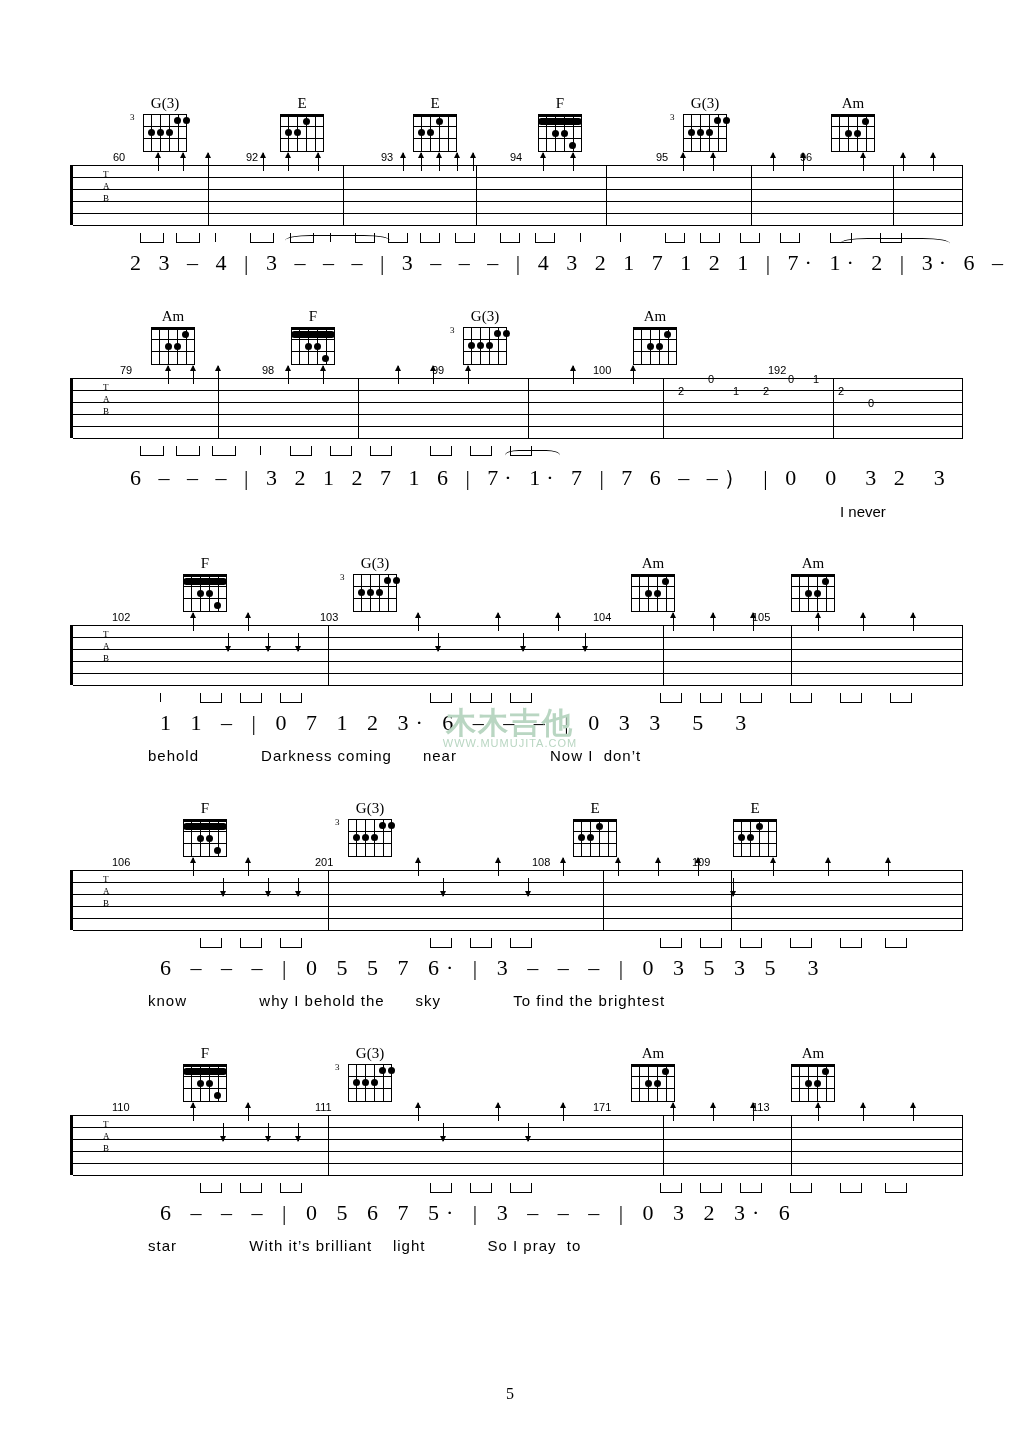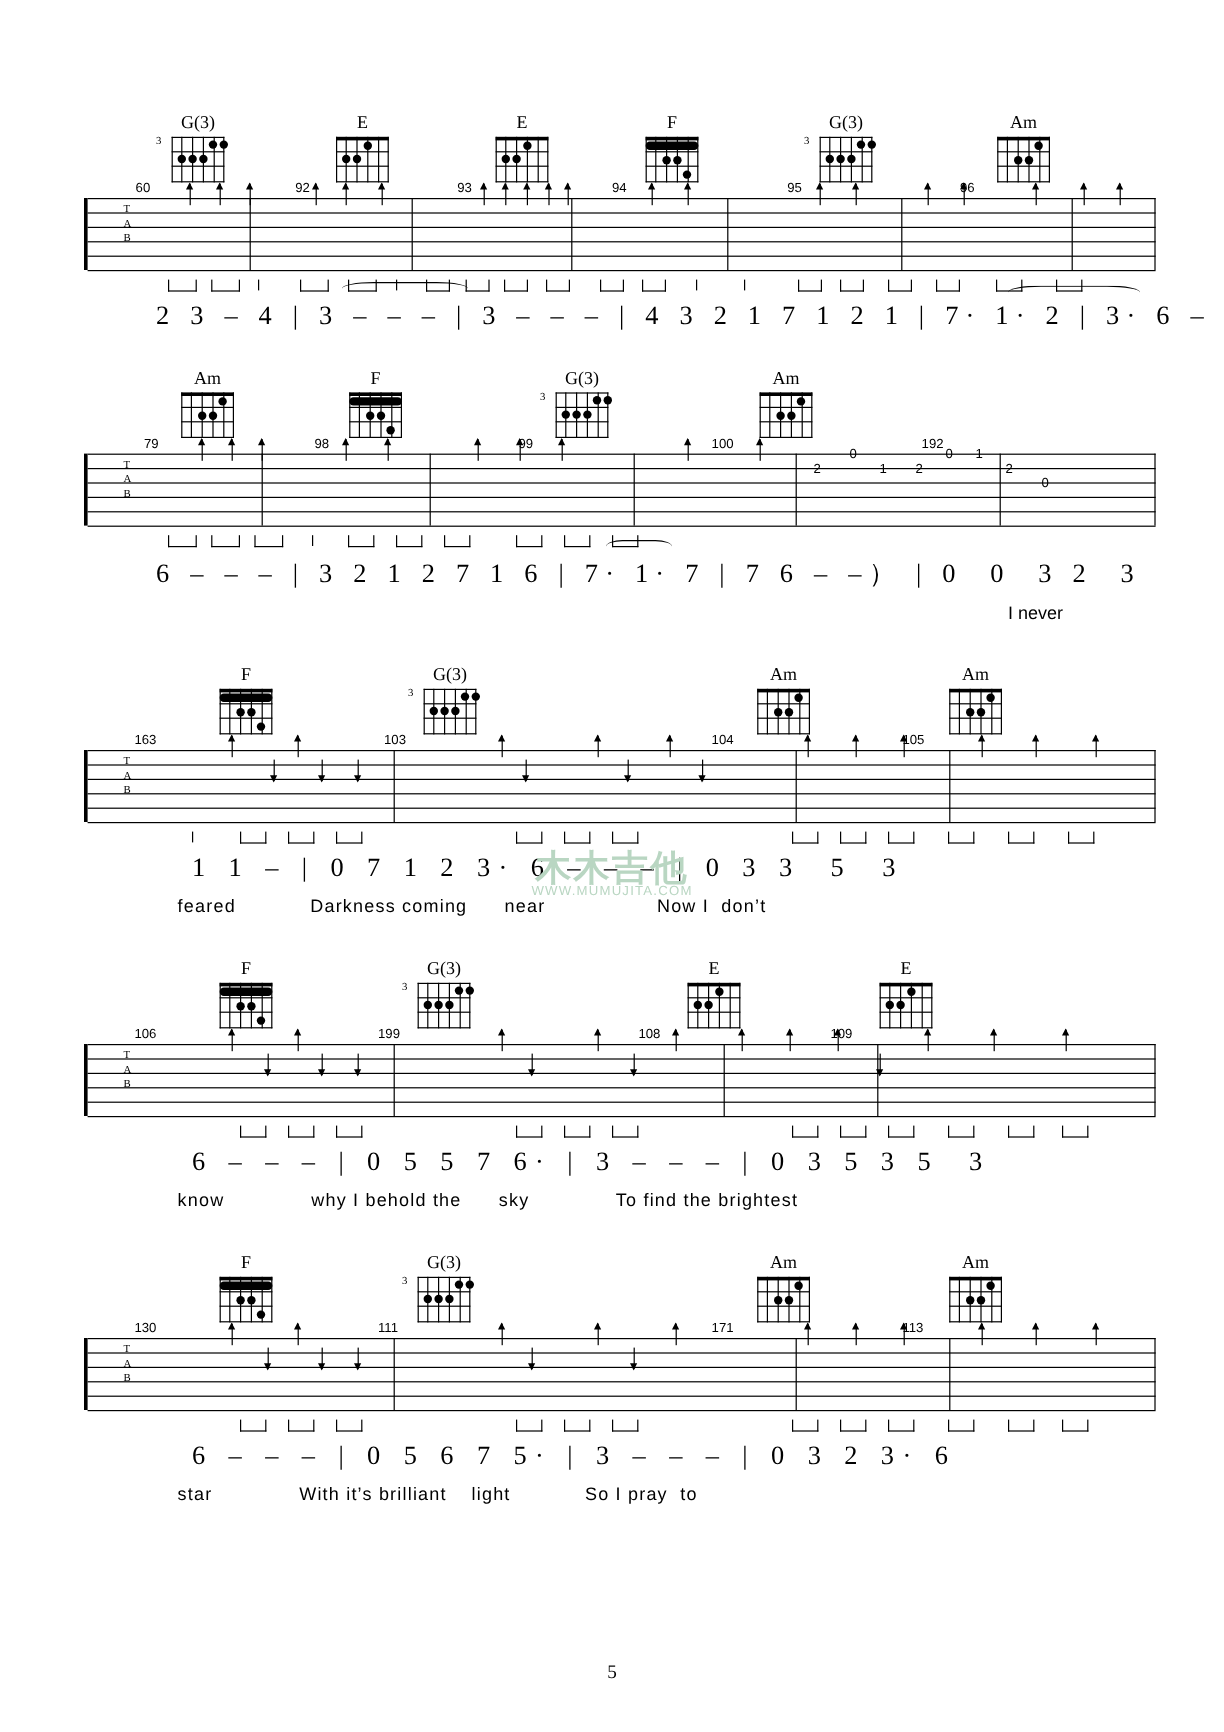--- a/index.html
+++ b/index.html
@@ -476,21 +476,21 @@
           <div class="v" style="left:17px;"></div>
         <div class="v" style="left:26px;"></div>
           <div class="v" style="left:35px;"></div>
           <div class="v" style="left:43px;"></div>
         <div class="dot" style="left:14px;top:16px;"></div>
           <div class="dot" style="left:23px;top:16px;"></div>
         <div class="dot" style="left:31px;top:4px;"></div>
       </div>
     </div>
 
-    <div class="measnum" style="left:112px;top:56px;">163</div>
+    <div class="measnum" style="left:112px;top:56px;">102</div>
     <div class="measnum" style="left:320px;top:56px;">103</div>
     <div class="measnum" style="left:593px;top:56px;">104</div>
     <div class="measnum" style="left:752px;top:56px;">105</div>
 
     <div class="staffbox" style="top:70px;">
       <div class="staffline" style="top:0;"></div>
         <div class="staffline" style="top:12px;"></div>
       <div class="staffline" style="top:24px;"></div>
         <div class="staffline" style="top:36px;"></div>
       <div class="staffline" style="top:48px;"></div>
@@ -533,21 +533,21 @@
       <div class="rh" style="left:370px;width:20px;"></div>
       <div class="rh" style="left:520px;width:20px;"></div>
         <div class="rh" style="left:560px;width:20px;"></div>
       <div class="rh" style="left:600px;width:20px;"></div>
         <div class="rh" style="left:650px;width:20px;"></div>
       <div class="rh" style="left:700px;width:20px;"></div>
         <div class="rh" style="left:750px;width:20px;"></div>
     </div>
 
     <div class="numrow" style="left:160px;top:155px;letter-spacing:7px;">1 1 – | 0 7 1 2 3· 6 – – – | 0 3 3  5  3</div>
-    <div class="lyricrow" style="left:148px;top:192px;letter-spacing:1px;">feared            Darkness coming      near                  Now I  don’t</div>
+    <div class="lyricrow" style="left:148px;top:192px;letter-spacing:1px;">behold            Darkness coming      near                  Now I  don’t</div>
 
     <div class="watermark wm1" style="left:420px;top:148px;width:180px;">木木吉他</div>
     <div class="watermark wm2" style="left:410px;top:182px;width:200px;">WWW.MUMUJITA.COM</div>
   </div>
 
   <div class="system" style="top:800px;">
     <div class="chord" style="left:180px;top:0;">
       <div class="name">F</div>
       <div class="grid">
         <div class="nut"></div>
@@ -618,21 +618,21 @@
         <div class="v" style="left:26px;"></div>
           <div class="v" style="left:35px;"></div>
           <div class="v" style="left:43px;"></div>
         <div class="dot" style="left:5px;top:15px;"></div>
           <div class="dot" style="left:14px;top:15px;"></div>
         <div class="dot" style="left:23px;top:4px;"></div>
       </div>
     </div>
 
     <div class="measnum" style="left:112px;top:56px;">106</div>
-    <div class="measnum" style="left:315px;top:56px;">199</div>
+    <div class="measnum" style="left:315px;top:56px;">201</div>
     <div class="measnum" style="left:532px;top:56px;">108</div>
     <div class="measnum" style="left:692px;top:56px;">109</div>
 
     <div class="staffbox" style="top:70px;">
       <div class="staffline" style="top:0;"></div>
         <div class="staffline" style="top:12px;"></div>
       <div class="staffline" style="top:24px;"></div>
         <div class="staffline" style="top:36px;"></div>
       <div class="staffline" style="top:48px;"></div>
         <div class="staffline" style="top:60px;"></div>
@@ -754,21 +754,21 @@
           <div class="v" style="left:17px;"></div>
         <div class="v" style="left:26px;"></div>
           <div class="v" style="left:35px;"></div>
           <div class="v" style="left:43px;"></div>
         <div class="dot" style="left:14px;top:16px;"></div>
           <div class="dot" style="left:23px;top:16px;"></div>
         <div class="dot" style="left:31px;top:4px;"></div>
       </div>
     </div>
 
-    <div class="measnum" style="left:112px;top:56px;">130</div>
+    <div class="measnum" style="left:112px;top:56px;">110</div>
     <div class="measnum" style="left:315px;top:56px;">111</div>
     <div class="measnum" style="left:593px;top:56px;">171</div>
     <div class="measnum" style="left:752px;top:56px;">113</div>
 
     <div class="staffbox" style="top:70px;">
       <div class="staffline" style="top:0;"></div>
         <div class="staffline" style="top:12px;"></div>
       <div class="staffline" style="top:24px;"></div>
         <div class="staffline" style="top:36px;"></div>
       <div class="staffline" style="top:48px;"></div>

